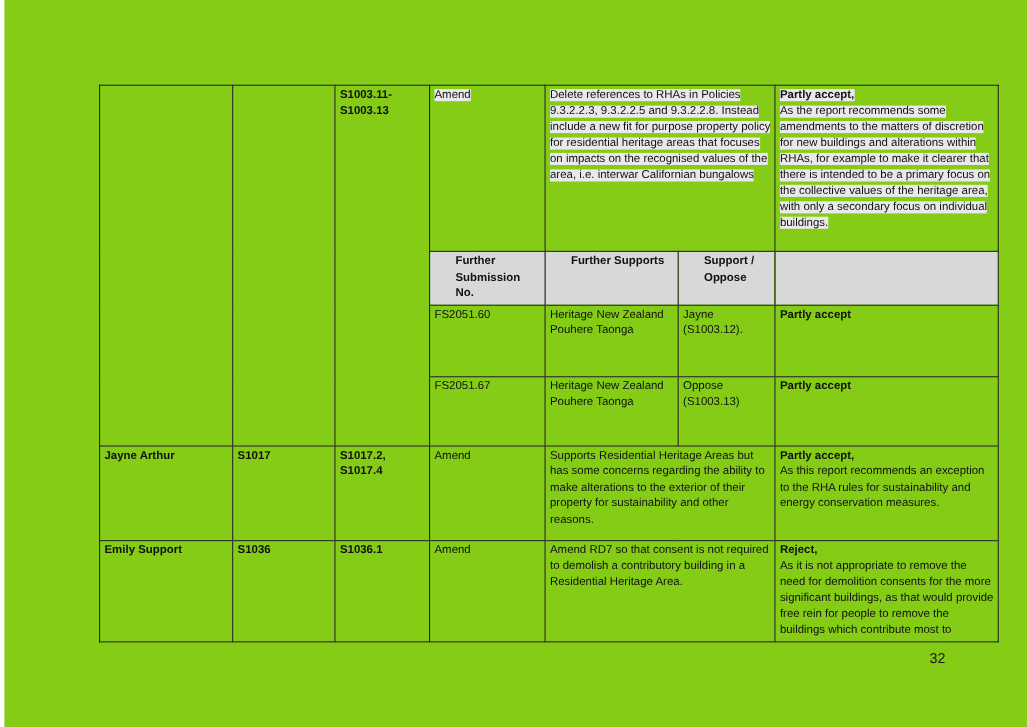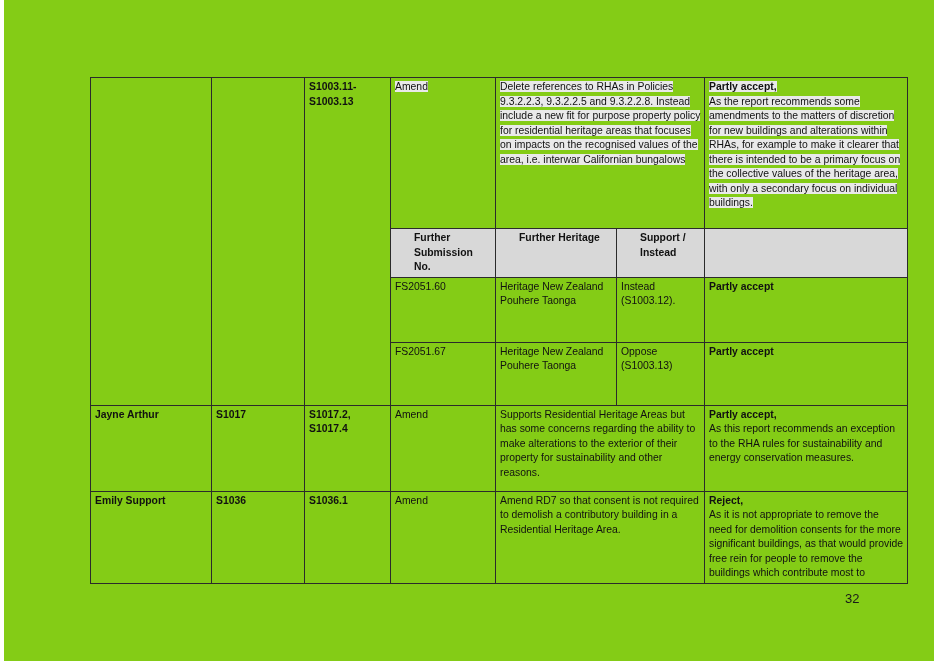--- a/index.html
+++ b/index.html
@@ -67,29 +67,29 @@
       <td><span class="hl">Amend</span></td>
       <td colspan="2"><span class="hl">Delete references to RHAs in Policies 9.3.2.2.3, 9.3.2.2.5 and 9.3.2.2.8. Instead include a new fit for purpose property policy for residential heritage areas that focuses on impacts on the recognised values of the area, i.e. interwar Californian bungalows</span></td>
       <td>
         <span class="resp-label"><span class="bold hl">Partly accept,</span></span>
         <span class="hl">As the report recommends some amendments to the matters of discretion for new buildings and alterations within RHAs, for example to make it clearer that there is intended to be a primary focus on the collective values of the heritage area, with only a secondary focus on individual buildings.</span>
       </td>
     </tr>
 
     <tr style="height:44px">
       <td class="grey-head">Further Submission No.</td>
-      <td class="grey-head">Further Heritage</td>
-      <td class="grey-head">Support / Instead</td>
+      <td class="grey-head">Further Supports</td>
+      <td class="grey-head">Support / Oppose</td>
       <td class="grey-head"></td>
     </tr>
 
     <tr style="height:65px">
       <td>FS2051.60</td>
       <td>Heritage New Zealand Pouhere Taonga</td>
-      <td>Instead (S1003.12).</td>
+      <td>Jayne (S1003.12).</td>
       <td class="bold">Partly accept</td>
     </tr>
 
     <tr style="height:63px">
       <td>FS2051.67</td>
       <td>Heritage New Zealand Pouhere Taonga</td>
       <td>Oppose (S1003.13)</td>
       <td class="bold">Partly accept</td>
     </tr>
 

